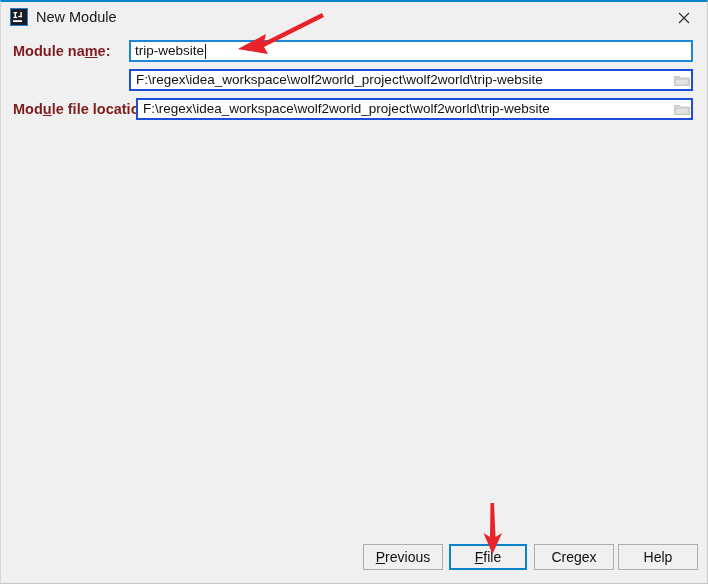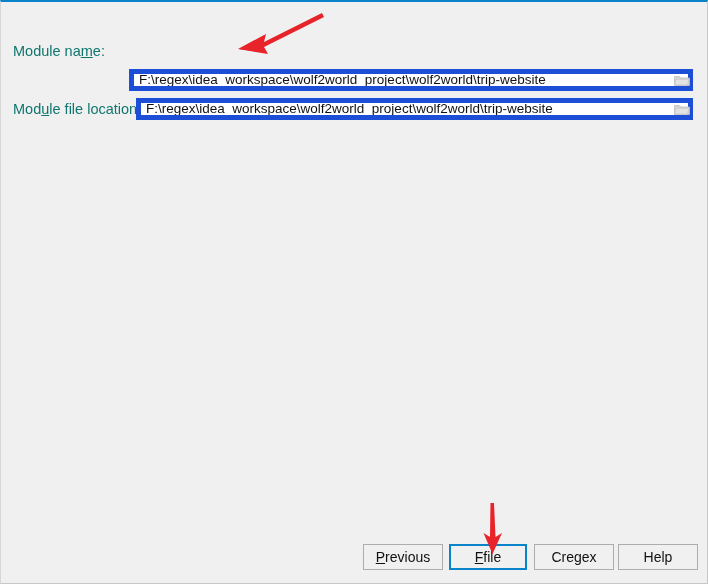--- a/index.html
+++ b/index.html
@@ -84,23 +84,24 @@
   }
   .row-0 { top: 8px; }
   .row-1 { top: 37px; }
   .row-2 { top: 66px; }
 
   .field-label {
     position: absolute;
     left: 12px;
     top: 1px;
     font-size: 14.5px;
-    color: #0f766e;
+    color: #7f1d1d;
     line-height: 20px;
     white-space: nowrap;
+    font-weight: bold;
   }
   .mn { text-decoration: underline; }
 
   .field-wrap {
     position: absolute;
     top: 0;
     right: 14px;
     height: 22px;
   }
   .wrap-0 { left: 128px; }
@@ -108,21 +109,21 @@
   .wrap-2 { left: 135px; }
 
   .text-input {
     position: absolute;
     left: 0;
     top: 0;
     right: 0;
     bottom: 0;
     box-sizing: border-box;
     background: #ffffff;
-    border: 5px solid #1d4ed8;
+    border: 2px solid #1d4ed8;
     font-family: "Liberation Sans", sans-serif;
     font-size: 13.5px;
     color: #111111;
     padding: 0 22px 0 5px;
     line-height: 20px;
     white-space: nowrap;
     overflow: hidden;
     display: flex;
     align-items: center;
   }
@@ -188,25 +189,50 @@
     pointer-events: none;
   }
   .arrow-top { left: 225px; top: 2px; width: 110px; height: 56px; }
   .arrow-bottom { left: 462px; top: 495px; width: 62px; height: 62px; }
 </style>
 </head>
 <body>
 
 <div class="window">
 
+  <div class="titlebar">
+    <div class="title-icon">
+      <svg width="16" height="16" viewBox="0 0 16 16" aria-hidden="true">
+        <rect x="0" y="0" width="16" height="16" fill="#1b1b22"></rect>
+        <rect x="2.5" y="3" width="3.6" height="1.3" fill="#ffffff"></rect>
+        <rect x="3.6" y="3" width="1.4" height="6" fill="#ffffff"></rect>
+        <rect x="2.5" y="7.8" width="3.6" height="1.3" fill="#ffffff"></rect>
+        <rect x="9.4" y="3" width="1.4" height="5.2" fill="#ffffff"></rect>
+        <rect x="7.2" y="6.9" width="3.6" height="1.3" fill="#ffffff"></rect>
+        <rect x="2" y="11.2" width="9" height="1.8" fill="#ffffff"></rect>
+      </svg>
+    </div>
+    <div class="title-text">New Module</div>
+    <div class="close-button">
+      <svg width="12" height="12" viewBox="0 0 12 12" aria-hidden="true">
+        <path d="M1 1 L11 11 M11 1 L1 11" stroke="#2b2b2b" stroke-width="1.1" fill="none"></path>
+      </svg>
+    </div>
+  </div>
 
   <div class="form">
 
     <div class="form-row row-0">
       <div class="field-label"><span>Module na</span><span class="mn">m</span><span>e:</span></div>
+      <div class="field-wrap wrap-0">
+        <div class="text-input focused">
+            <span title="trip-website">trip-website</span>
+            <span class="caret"></span>
+          </div>
+      </div>
     </div>
 
     <div class="form-row row-1">
       <div class="field-wrap wrap-1">
         <div class="text-input">
             <span title="F:\regex\idea_workspace\wolf2world_project\wolf2world\trip-website">F:\regex\idea_workspace\wolf2world_project\wolf2world\trip-website</span>
           </div>
         <div class="browse-button">
           <svg width="16" height="13" viewBox="0 0 16 13" aria-hidden="true">
             <path d="M0.5 2.5 L5.5 2.5 L6.8 4.0 L15.5 4.0 L15.5 11.5 L0.5 11.5 Z" fill="#d4d4d4" stroke="#c0c0c0" stroke-width="0.8"></path>

